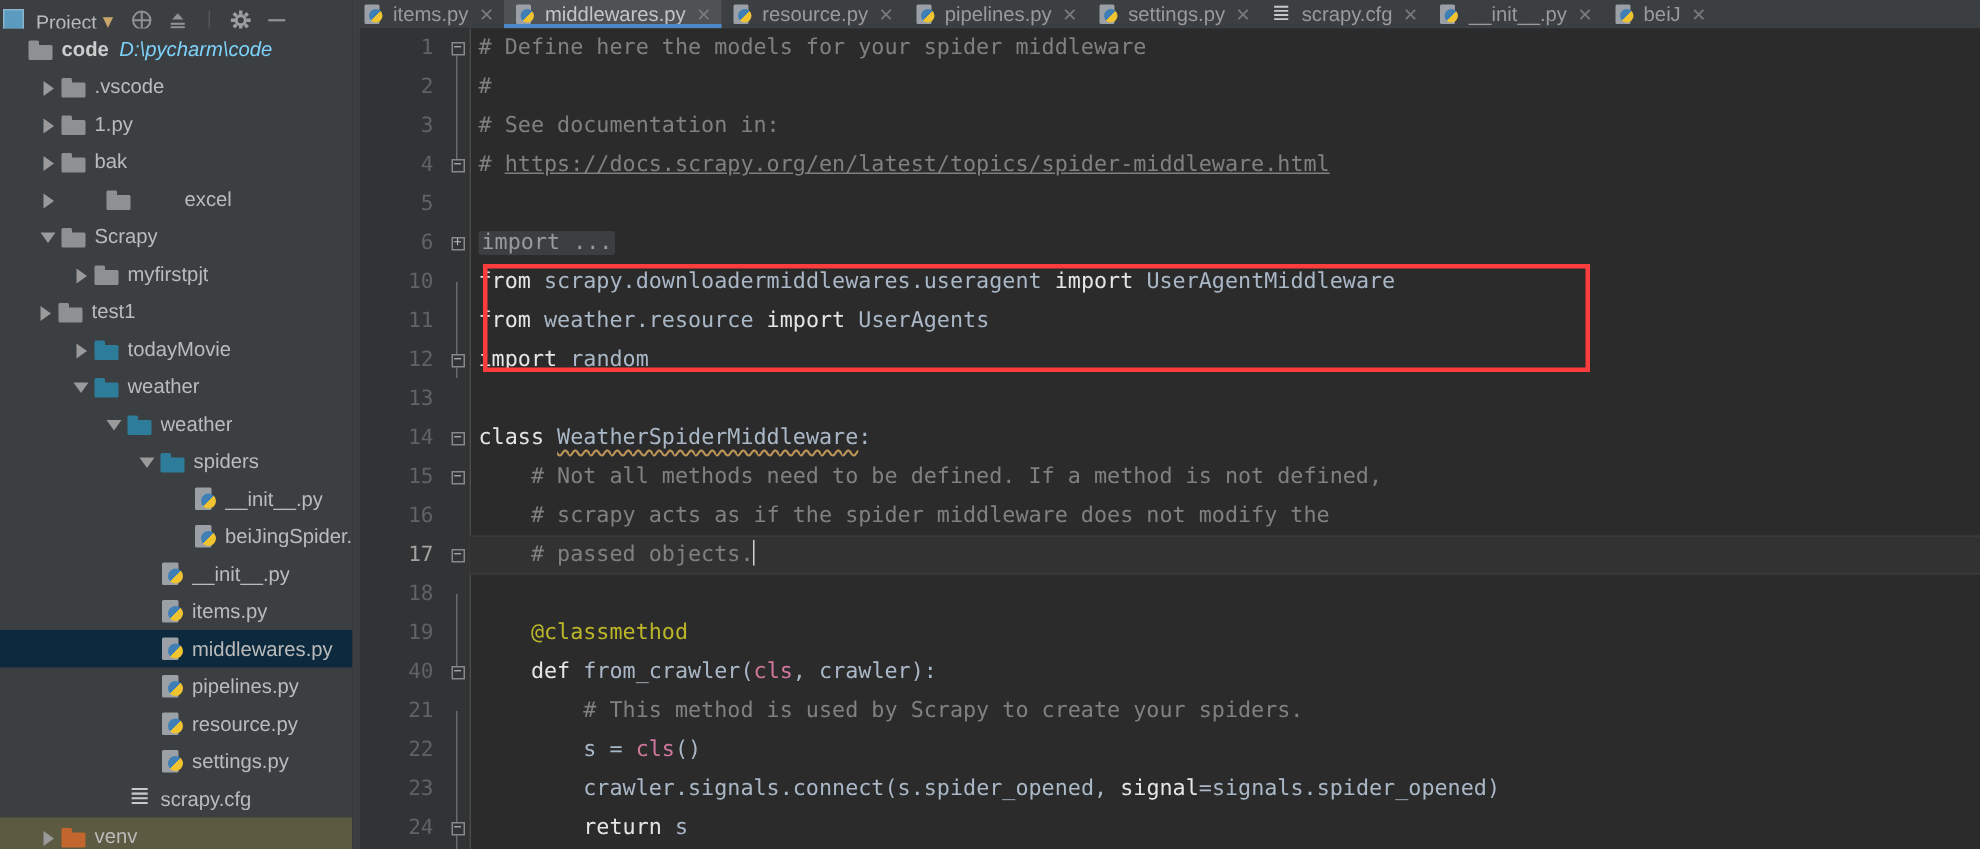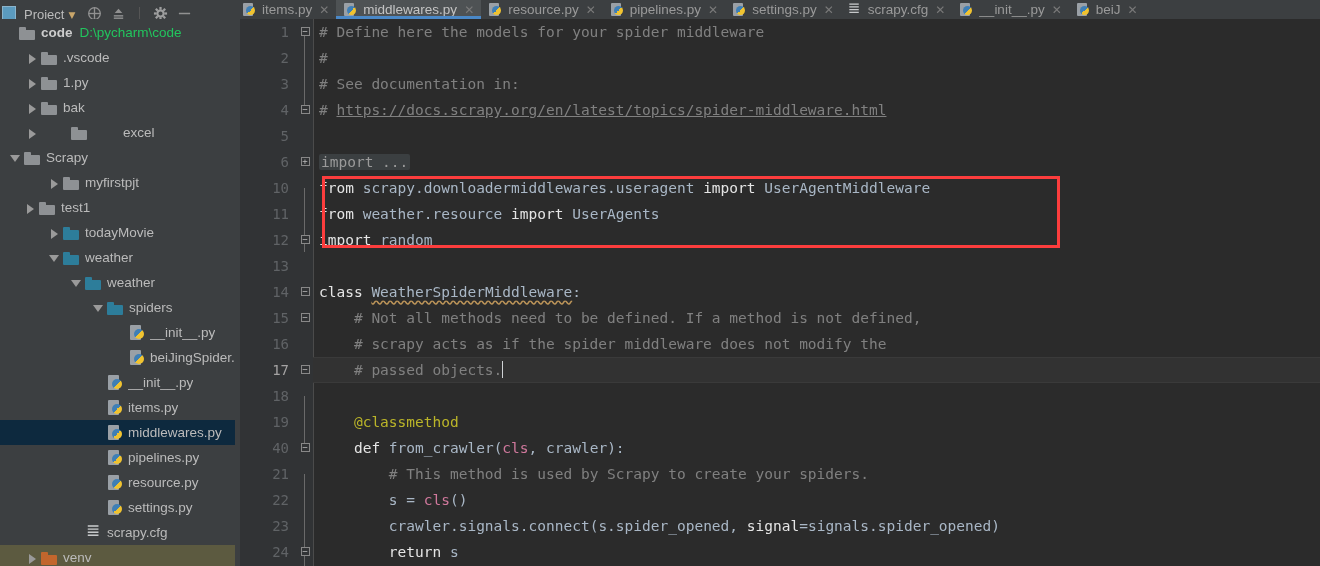--- a/index.html
+++ b/index.html
@@ -90,21 +90,21 @@
     border-radius: 50%;
     background: linear-gradient(135deg, #3f7fb5 0 50%, #f0c330 50% 100%);
   }
   .cfgico { width: 17px; height: 14px; flex: 0 0 17px; margin-right: 5px; position: relative; }
   .cfgico::before {
     content: "≣"; position: absolute; left: 1px; top: -4px;
     color: #c6c8ca; font-size: 17px; line-height: 17px;
   }
   .lbl { overflow: hidden; text-overflow: clip; }
   .lbl.bold { font-weight: bold; color: #cdcdcd; }
-  .path { color: #22c55e; margin-left: 7px; font-size: 13.5px; }
+  .path { color: #7dd3fc; margin-left: 7px; font-size: 13.5px; font-style: italic; }
 
   
   .main { flex: 1; position: relative; background: #2b2b2b; overflow: hidden; }
 
   .tabbar {
     height: 19px; background: #3c3f41; display: flex; align-items: flex-end;
     position: relative; overflow: hidden;
   }
   .tab {
     display: flex; align-items: center; height: 19px;
@@ -279,21 +279,21 @@
         <div class="row" style="padding-left: 26px;">
           <span class="arrow r"></span>
           <span class="fico grey"></span>
           <span class="lbl">bak</span>
         </div>
         <div class="row" style="padding-left: 26px; gap: 30px;">
           <span class="arrow r"></span>
           <span class="fico grey"></span>
           <span class="lbl">excel</span>
         </div>
-        <div class="row" style="padding-left: 9px;">
+        <div class="row" style="padding-left: 26px;">
           <span class="arrow d"></span>
           <span class="fico grey"></span>
           <span class="lbl">Scrapy</span>
         </div>
         <div class="row" style="padding-left: 48px;">
           <span class="arrow r"></span>
           <span class="fico grey"></span>
           <span class="lbl">myfirstpjt</span>
         </div>
         <div class="row" style="padding-left: 24px;">

